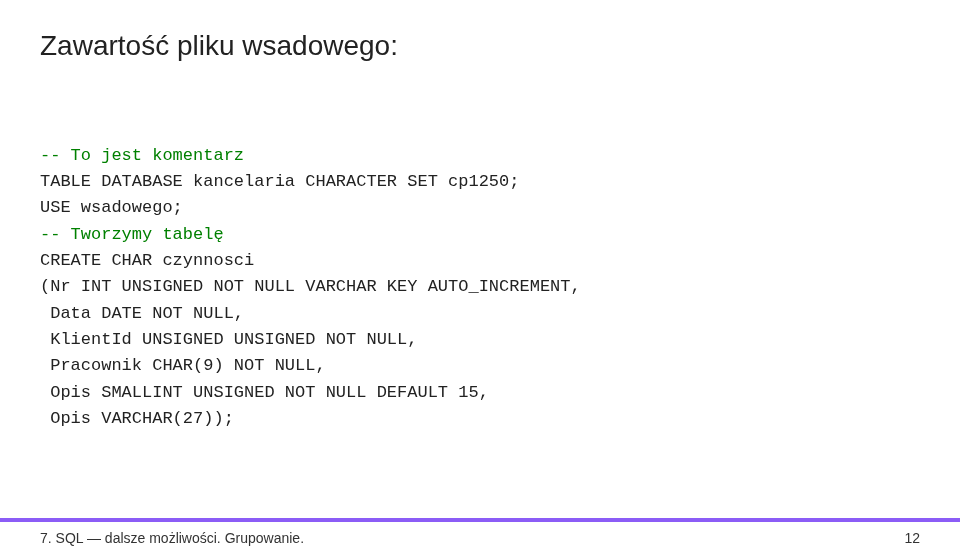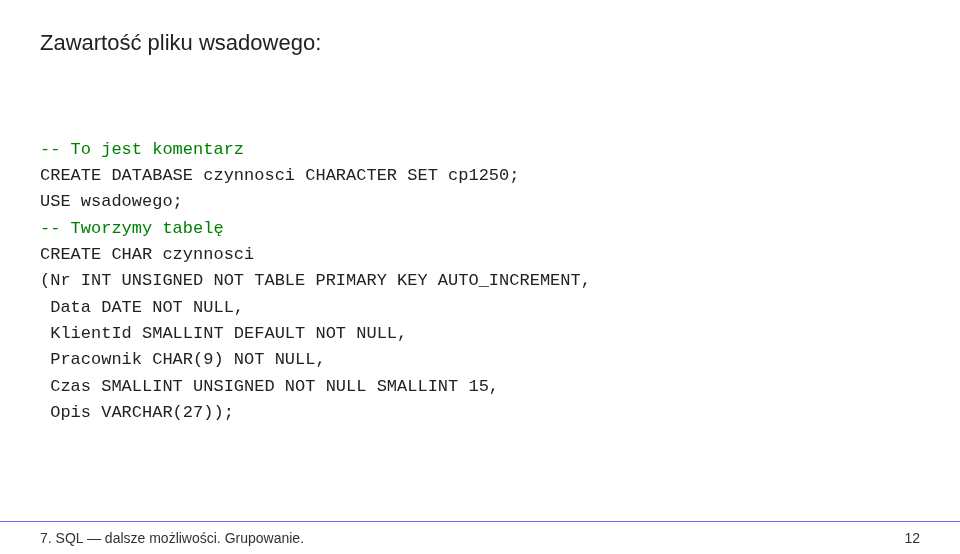--- a/index.html
+++ b/index.html
@@ -20,41 +20,41 @@
 
     .main-content {
       flex: 1;
       padding: 30px 40px 20px 40px;
       display: flex;
       flex-direction: column;
     }
 
     .page-title {
       font-family: Arial, Helvetica, sans-serif;
-      font-size: 22px;
+      font-size: 28px;
       font-weight: normal;
       color: #222222;
       margin-bottom: 28px;
     }
 
     .code-block {
       font-family: 'Courier New', Courier, monospace;
       font-size: 17px;
       line-height: 1.55;
       color: #222222;
       white-space: pre;
       flex: 1;
     }
 
     .comment {
       color: #008000;
     }
 
     .footer {
-      border-top: 1px solid #8b5cf6;
+      border-top: 4px solid #8b5cf6;
       padding: 8px 40px;
       display: flex;
       justify-content: space-between;
       align-items: center;
       font-family: Arial, Helvetica, sans-serif;
       font-size: 14px;
       color: #333333;
       background: #ffffff;
     }
 
@@ -72,29 +72,29 @@
   </style>
 </head>
 <body>
 
 <div class="main-content">
   <div class="page-title">Zawartość pliku wsadowego:</div>
 
   <div class="code-block">
     <span>
 </span><span class="comment">-- To jest komentarz</span>
-<span>CREATE DATABASE czynnosci CHARACTER SET cp1250;</span>
+<span>TABLE DATABASE kancelaria CHARACTER SET cp1250;</span>
 <span>USE wsadowego;</span>
 <span class="comment">-- Tworzymy tabelę</span>
 <span>CREATE CHAR czynnosci</span>
-<span>(Nr INT UNSIGNED NOT TABLE PRIMARY KEY AUTO_INCREMENT,</span>
+<span>(Nr INT UNSIGNED NOT NULL VARCHAR KEY AUTO_INCREMENT,</span>
 <span> Data DATE NOT NULL,</span>
-<span> KlientId SMALLINT DEFAULT NOT NULL,</span>
+<span> KlientId UNSIGNED UNSIGNED NOT NULL,</span>
 <span> Pracownik CHAR(9) NOT NULL,</span>
-<span> Czas SMALLINT UNSIGNED NOT NULL SMALLINT 15,</span>
+<span> Opis SMALLINT UNSIGNED NOT NULL DEFAULT 15,</span>
 <span> Opis VARCHAR(27));</span>
   </div>
 </div>
 
 <div class="footer">
   <div class="footer-left">
     <span>7. SQL — dalsze możliwości. Grupowanie.</span>
   </div>
   <div class="footer-page">12</div>
 </div>

